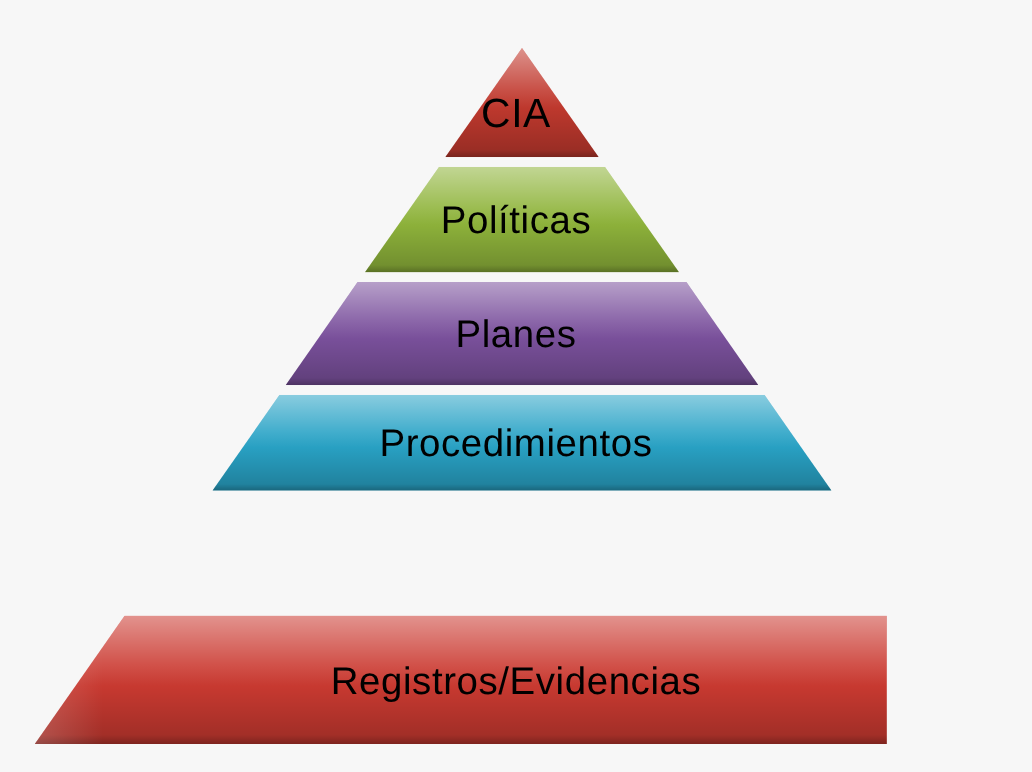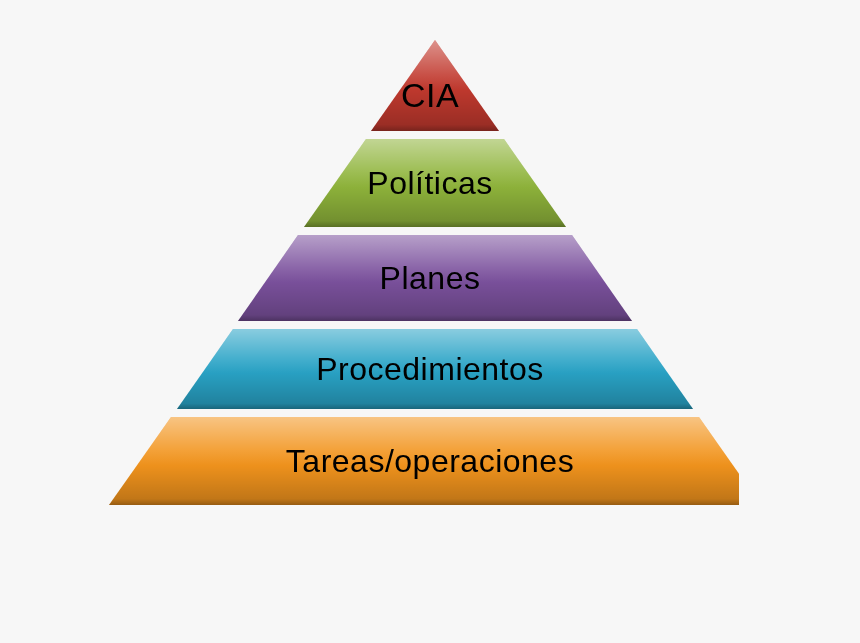--- a/index.html
+++ b/index.html
@@ -75,18 +75,18 @@
   </div>
 
   <div class="layer layer-3" style="--layer-color: #7b519d;">
     <span class="label">Planes</span>
   </div>
 
   <div class="layer layer-4" style="--layer-color: #29a3c6;">
     <span class="label">Procedimientos</span>
   </div>
 
-  <div class="layer layer-5" style="--layer-color: #f2941d;">
-    <span class="label">Tareas/operaciones</span>
+
+  <div class="layer layer-6" style="--layer-color: #cb3a31;">
+    <span class="label">Registros/Evidencias</span>
   </div>
-
 
 </div>
 
 </body></html>

